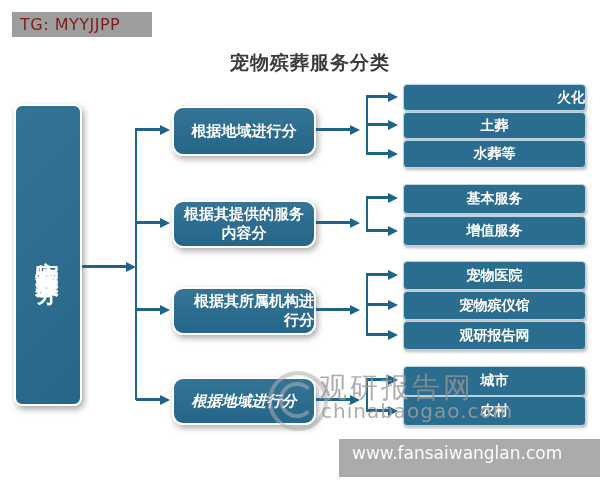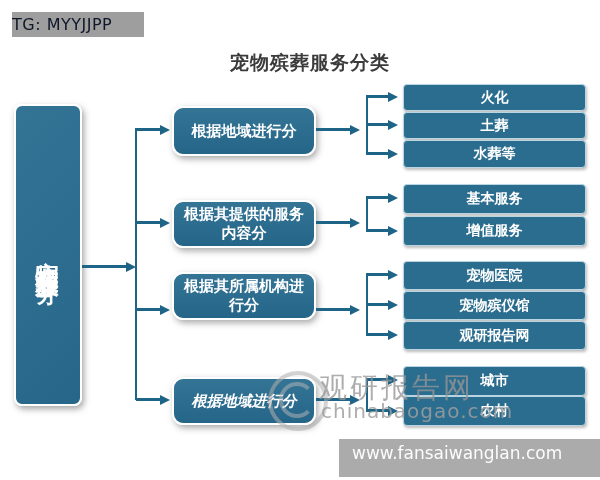--- a/index.html
+++ b/index.html
@@ -6,22 +6,22 @@
   body{
     width:600px;height:480px;position:relative;overflow:hidden;
     background:#ffffff;
     font-family:"DejaVu Sans","Liberation Sans",sans-serif;
   }
   .abs{position:absolute;}
 
   
   .badge{
     left:12px;top:12px;width:132px;height:25px;
-    background:#9e9e9e;color:#0f172a;
-    font-size:16px;line-height:25px;padding-left:0;
+    background:#9e9e9e;color:#7f1d1d;
+    font-size:16px;line-height:25px;padding-left:8px;
     letter-spacing:0.5px;
   }
 
   
   .title{
     left:0;top:50px;width:620px;text-align:center;
     font-size:19px;font-weight:bold;color:#3b3b3b;
     letter-spacing:1px;
   }
 
@@ -124,21 +124,21 @@
 <div class="abs arr" style="left:160px;top:395px;"></div>
 
 <div class="abs cat" style="top:106px;height:46px;">
   <span>根据地域进行分</span>
   <span></span>
 </div>
 <div class="abs cat" style="top:200px;">
   <span>根据其提供的服务</span>
   <span>内容分</span>
 </div>
-<div class="abs cat" style="top:272px;">
+<div class="abs cat" style="top:287px;align-items:flex-end;">
   <span>根据其所属机构进</span>
   <span>行分</span>
 </div>
 <div class="abs cat" style="top:377px;font-style:italic;">
   <span>根据地域进行分</span>
   <span></span>
 </div>
 
 <div class="abs hline" style="left:316px;top:128px;width:36px;"></div>
 <div class="abs arr" style="left:350px;top:125px;"></div>
@@ -169,21 +169,21 @@
 <div class="abs arr" style="left:388px;top:330px;"></div>
 
 <div class="abs hline" style="left:316px;top:398px;width:36px;"></div>
 <div class="abs arr" style="left:350px;top:395px;"></div>
 <div class="abs vline" style="left:366px;top:379px;height:32px;"></div>
 <div class="abs hline" style="left:366px;top:378px;width:24px;"></div>
 <div class="abs arr" style="left:388px;top:375px;"></div>
 <div class="abs hline" style="left:366px;top:409px;width:24px;"></div>
 <div class="abs arr" style="left:388px;top:406px;"></div>
 
-<div class="abs leaf" style="top:84px;height:25px;">
+<div class="abs leaf" style="top:84px;height:25px;justify-content:flex-end;">
     <span>火化</span>
   </div>
 <div class="abs leaf" style="top:112px;height:25px;">
     <span>土葬</span>
   </div>
 <div class="abs leaf" style="top:140px;height:26px;">
     <span>水葬等</span>
   </div>
 
 <div class="abs leaf" style="top:184px;height:28px;text-align:right;">

